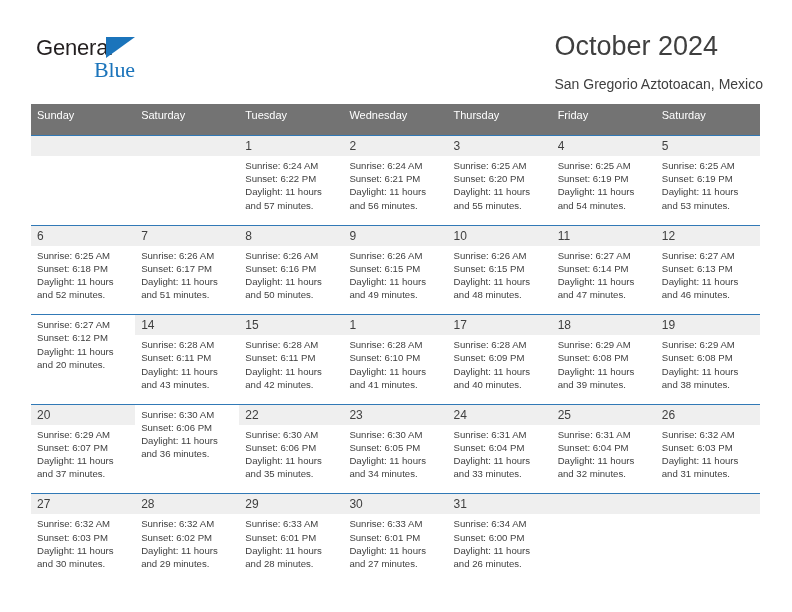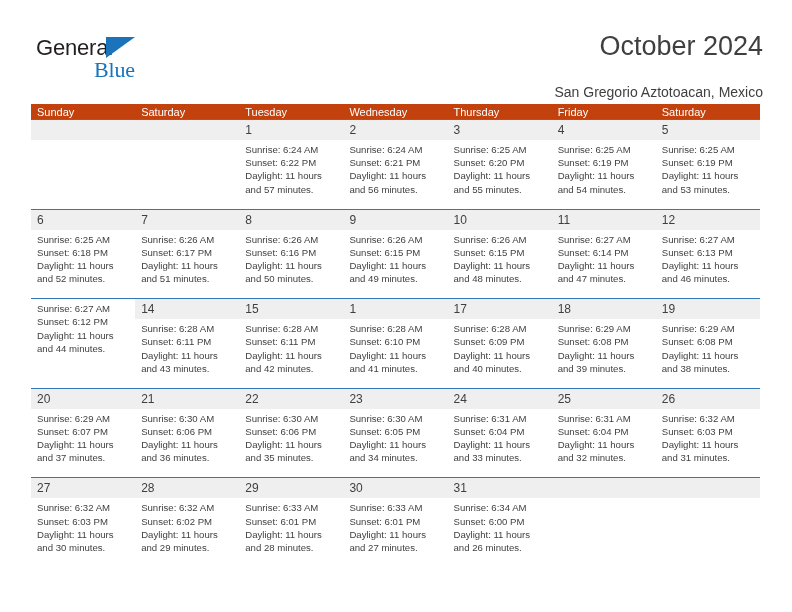--- a/index.html
+++ b/index.html
@@ -62,48 +62,47 @@
     color: #1b74bb;
     line-height: 24px;
     letter-spacing: -0.2px;
     font-family: Liberation Serif, serif;
   }
 
   .title-block {
     position: absolute;
     right: 34px;
     top: 30px;
-    text-align: right;
+    text-align: left;
   }
   .cal-title {
     font-size: 27px;
     color: #3f3f3f;
     line-height: 32px;
     white-space: nowrap;
   }
   .cal-subtitle {
     font-size: 14px;
     color: #3f3f3f;
     line-height: 20px;
-    margin-top: 20px;
+    margin-top: 12px;
     white-space: nowrap;
   }
 
   
   .calendar {
     position: absolute;
     left: 31px;
     top: 104px;
     width: 729px;
   }
   .dow-row {
     display: flex;
-    background: #c2410c;
-    height: 15px;
-    align-items: center;
+    background: #737373;
+    height: 31px;
   }
   .dow-cell {
     width: 104.14px;
     color: #ffffff;
     font-size: 11px;
     line-height: 22px;
     padding-left: 6px;
     box-sizing: border-box;
     white-space: nowrap;
   }
@@ -291,21 +290,21 @@
               <div>and 46 minutes.</div>
             </div>
           </div>
         </div>
         <div class="week-row">
           <div class="day-cell">
             <div class="day-info">
               <div>Sunrise: 6:27 AM</div>
               <div>Sunset: 6:12 PM</div>
               <div>Daylight: 11 hours</div>
-              <div>and 44 minutes.</div>
+              <div>and 20 minutes.</div>
             </div>
           </div>
           <div class="day-cell">
             <div class="daynum-band"><span class="daynum">14</span></div>
             <div class="day-info">
               <div>Sunrise: 6:28 AM</div>
               <div>Sunset: 6:11 PM</div>
               <div>Daylight: 11 hours</div>
               <div>and 43 minutes.</div>
             </div>
@@ -360,21 +359,20 @@
           <div class="day-cell">
             <div class="daynum-band"><span class="daynum">20</span></div>
             <div class="day-info">
               <div>Sunrise: 6:29 AM</div>
               <div>Sunset: 6:07 PM</div>
               <div>Daylight: 11 hours</div>
               <div>and 37 minutes.</div>
             </div>
           </div>
           <div class="day-cell">
-            <div class="daynum-band"><span class="daynum">21</span></div>
             <div class="day-info">
               <div>Sunrise: 6:30 AM</div>
               <div>Sunset: 6:06 PM</div>
               <div>Daylight: 11 hours</div>
               <div>and 36 minutes.</div>
             </div>
           </div>
           <div class="day-cell">
             <div class="daynum-band"><span class="daynum">22</span></div>
             <div class="day-info">

